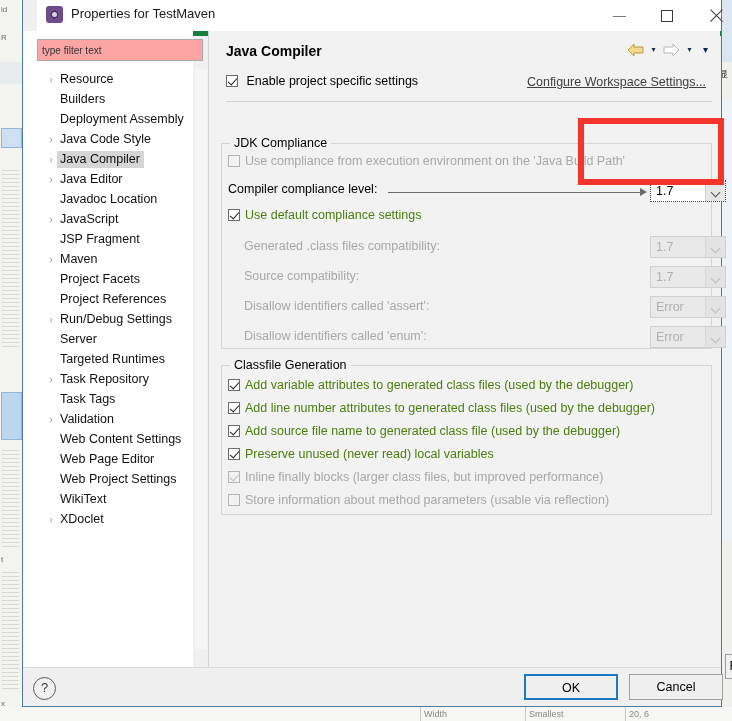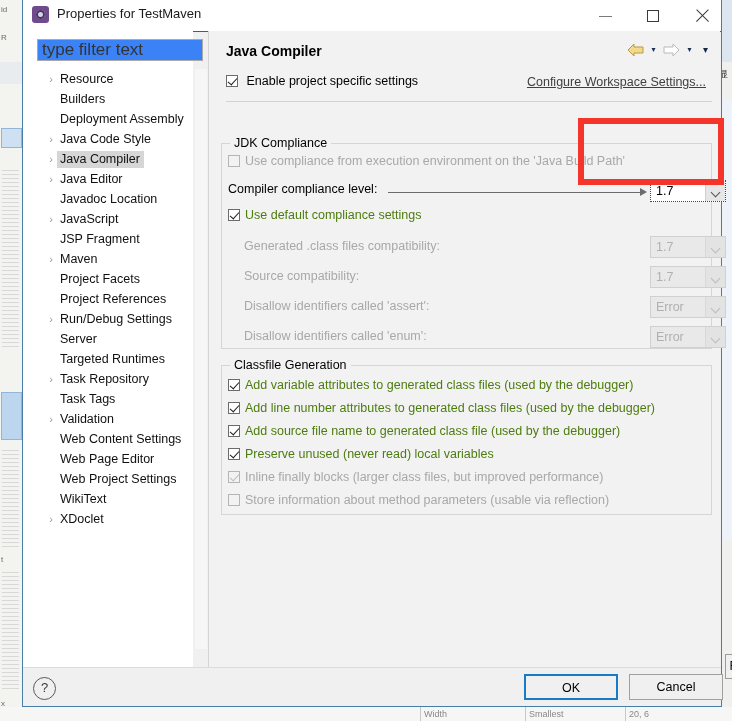--- a/index.html
+++ b/index.html
@@ -24,22 +24,22 @@
   #bg-bottom{position:absolute;left:0;top:707px;width:732px;height:14px;background:#f6f6f4;}
   #bg-bottom .cell{position:absolute;top:0;height:14px;border-left:1px solid #c8c8c8;
      font-size:9px;color:#888;padding-left:3px;box-sizing:border-box;line-height:14px;overflow:hidden;}
 
   
   #dialog{
     position:absolute;left:22px;top:0;width:700px;height:707px;
     background:#f0f0f0;border:1px solid #4a7ca8;border-top:none;box-sizing:border-box;
   }
   #titlebar{
-    position:absolute;left:0;top:0;right:0;height:31px;background:#ffffff;
-    border-bottom:1px solid #15803d;
+    position:absolute;left:14px;top:0;right:0;height:31px;background:#ffffff;
+    border-bottom:5px solid #15803d;
   }
   #title-icon{
     position:absolute;left:9px;top:6px;width:17px;height:17px;
     background:#6f4b8e;border-radius:3px;
   }
   #title-icon:before{content:"";position:absolute;left:4px;top:4px;width:9px;height:9px;
     border-radius:50%;background:#d8d4e4;box-shadow:inset 0 0 0 2px #4b3266;}
   #title-text{position:absolute;left:34px;top:6px;font-size:13px;color:#1a1a1a;}
   .wbtn{position:absolute;top:0;width:46px;height:31px;cursor:default;}
   #btn-min{left:560px;}
@@ -50,22 +50,22 @@
   #btn-max i{left:16px;top:10px;width:12px;height:12px;border:1.4px solid #3a3a3a;box-sizing:border-box;}
   #btn-close i{left:16px;top:9px;width:14px;height:14px;}
   #btn-close i:before,#btn-close i:after{content:"";position:absolute;left:-1px;top:6px;width:17px;height:1.3px;background:#3a3a3a;}
   #btn-close i:before{transform:rotate(45deg);}
   #btn-close i:after{transform:rotate(-45deg);}
 
   
   #leftpane{position:absolute;left:0px;top:31px;width:170px;bottom:38px;background:#ffffff;}
   #filter-input{
     position:absolute;left:14px;top:8px;width:166px;height:22px;
-    border:1px solid #a9a9a9;background:#3b82f6;box-sizing:border-box;
-    font-family:"Liberation Sans", sans-serif;font-size:17px;color:#000;padding-left:4px;outline:none;
+    border:1px solid #a9a9a9;background:#fca5a5;box-sizing:border-box;
+    font-family:"Liberation Sans", sans-serif;font-size:10px;color:#000;padding-left:4px;outline:none;
   }
   #filter-input::placeholder{color:#333;opacity:1;}
   #tree{position:absolute;left:0;top:38px;width:185px;}
   .tnode{position:relative;height:20px;line-height:20px;padding-left:37px;
      font-size:12.5px;color:#101010;white-space:nowrap;cursor:default;}
   .tnode .arrow{position:absolute;left:22px;top:0;width:12px;height:20px;
      color:#9a9a9a;font-size:11px;line-height:20px;text-align:center;}
   .tnode.sel .lbl{background:#d6d6d6;padding:1px 4px 2px 3px;margin-left:-3px;}
   #tree-sb{position:absolute;left:172px;top:38px;width:12px;height:580px;background:#f6f6f6;}
   #divider{position:absolute;left:185px;top:31px;width:1px;bottom:38px;background:#d4d4d4;}

